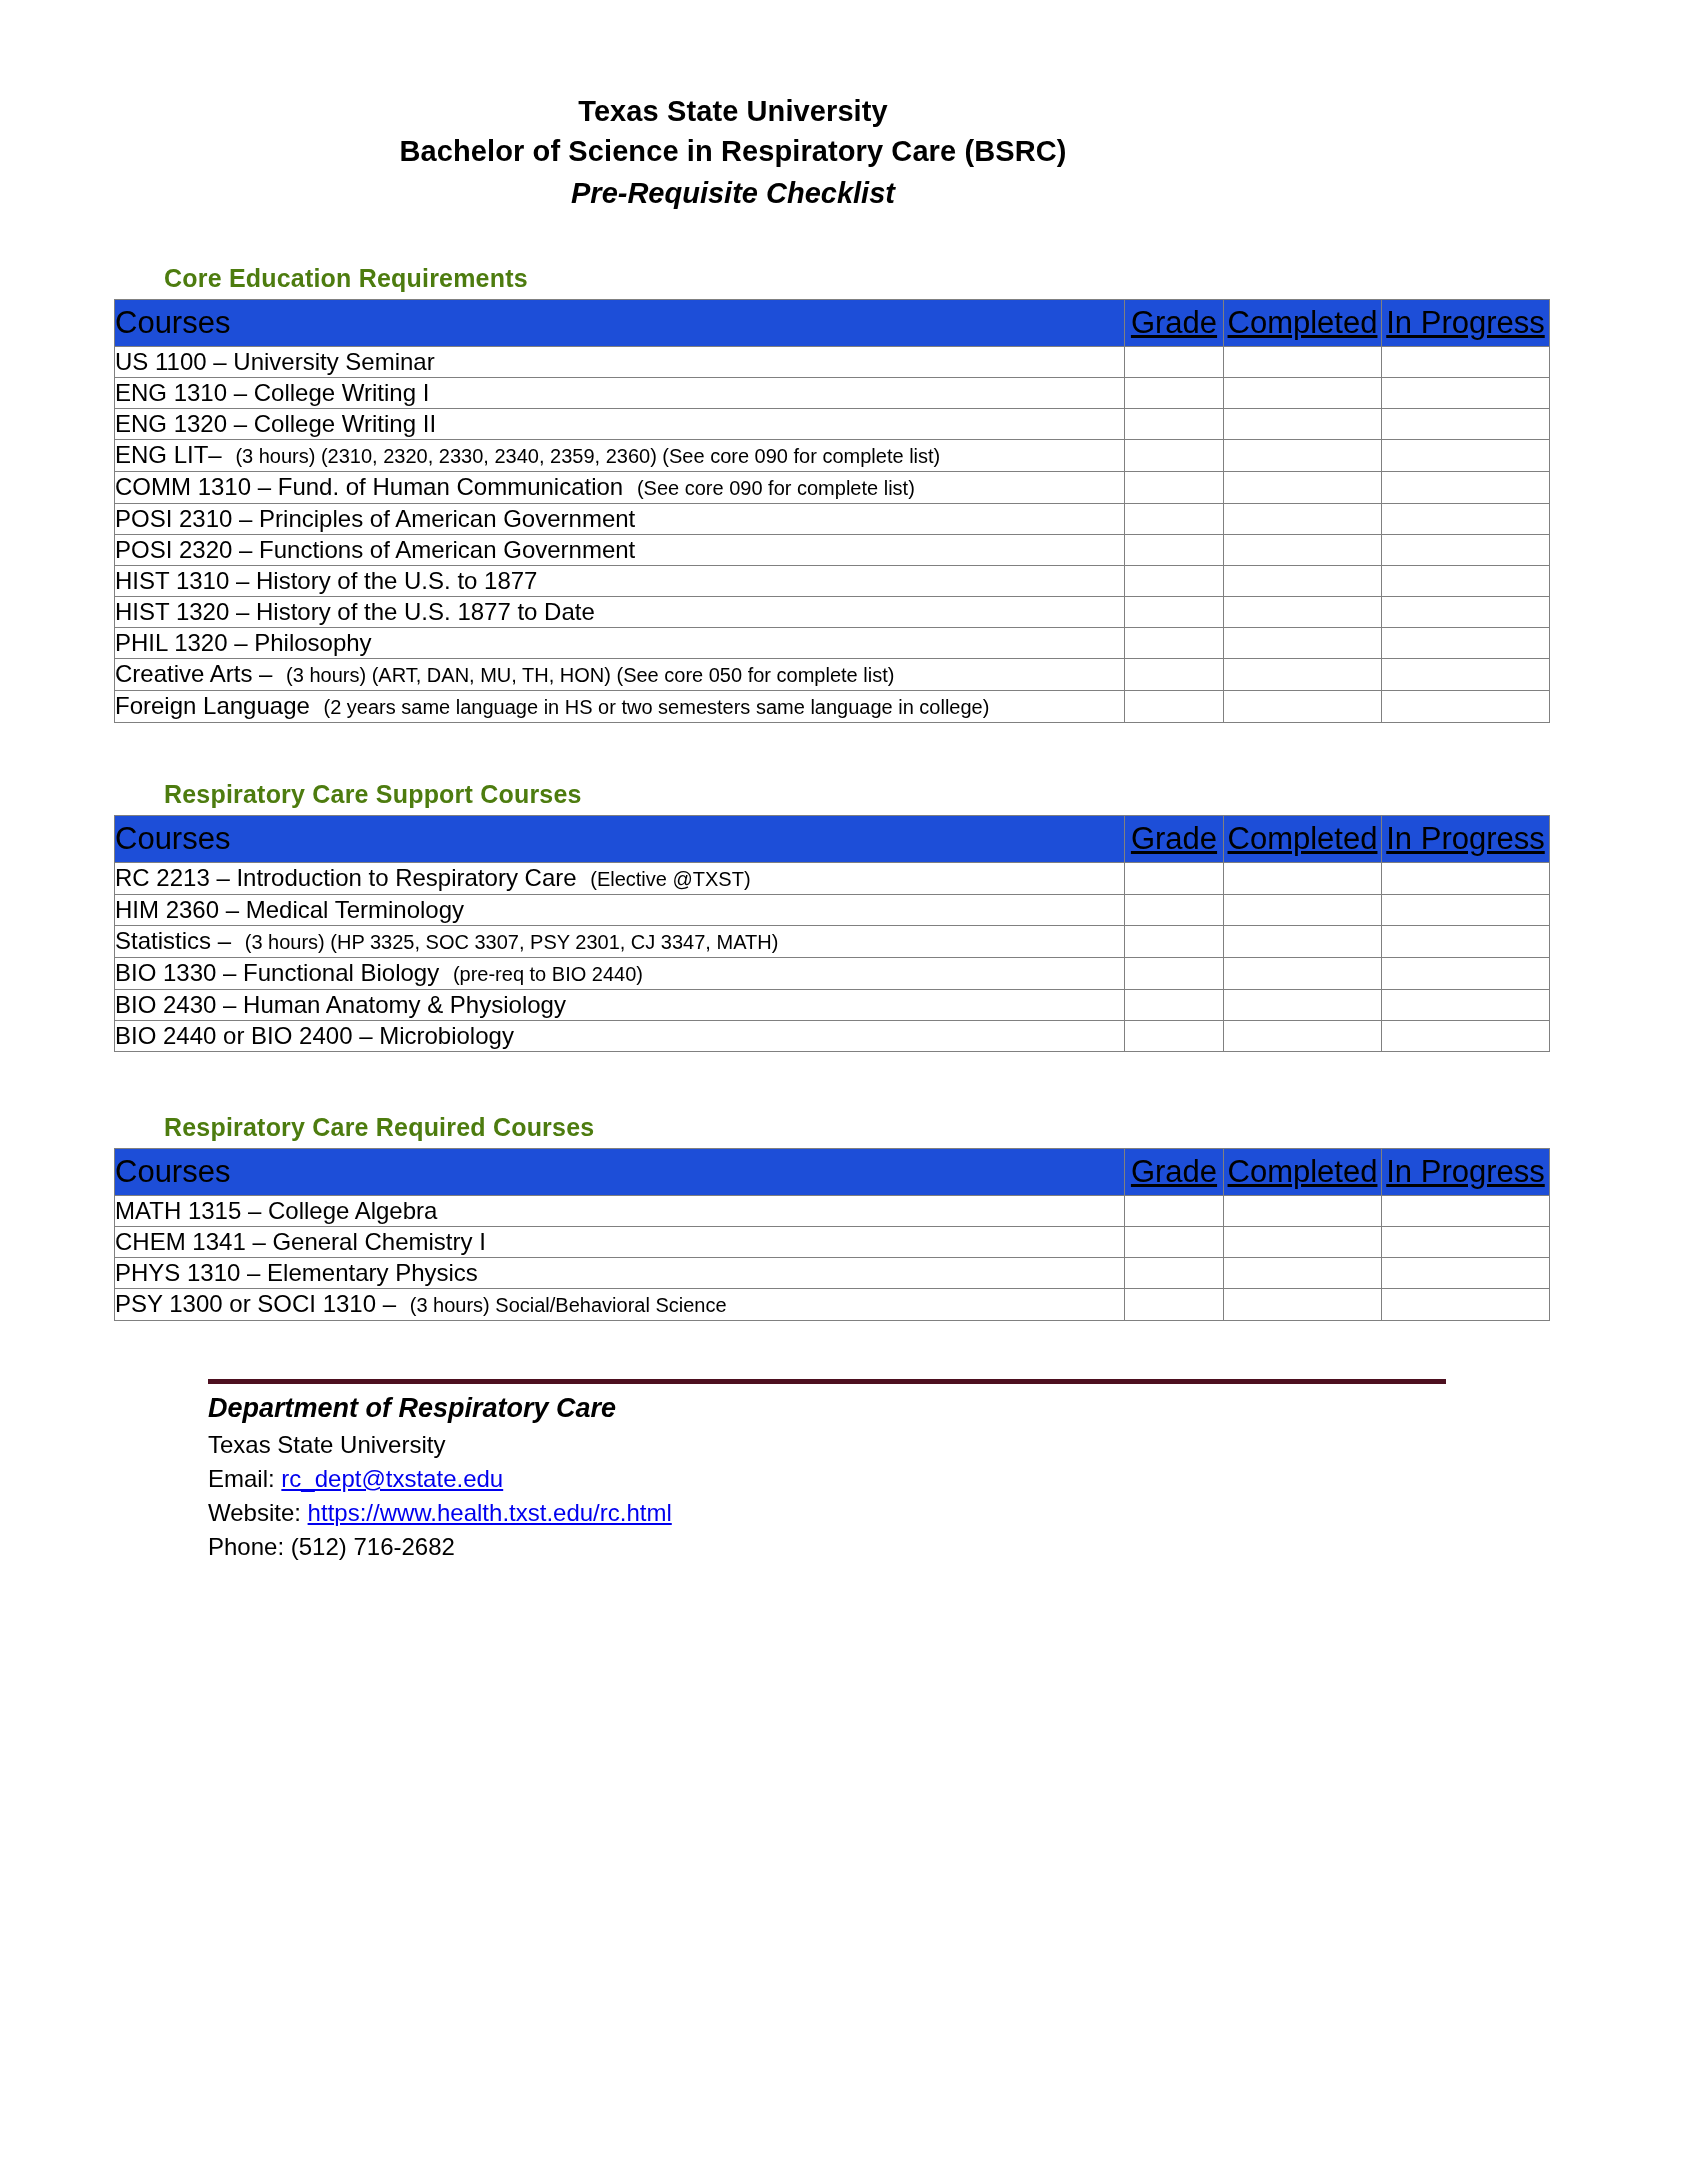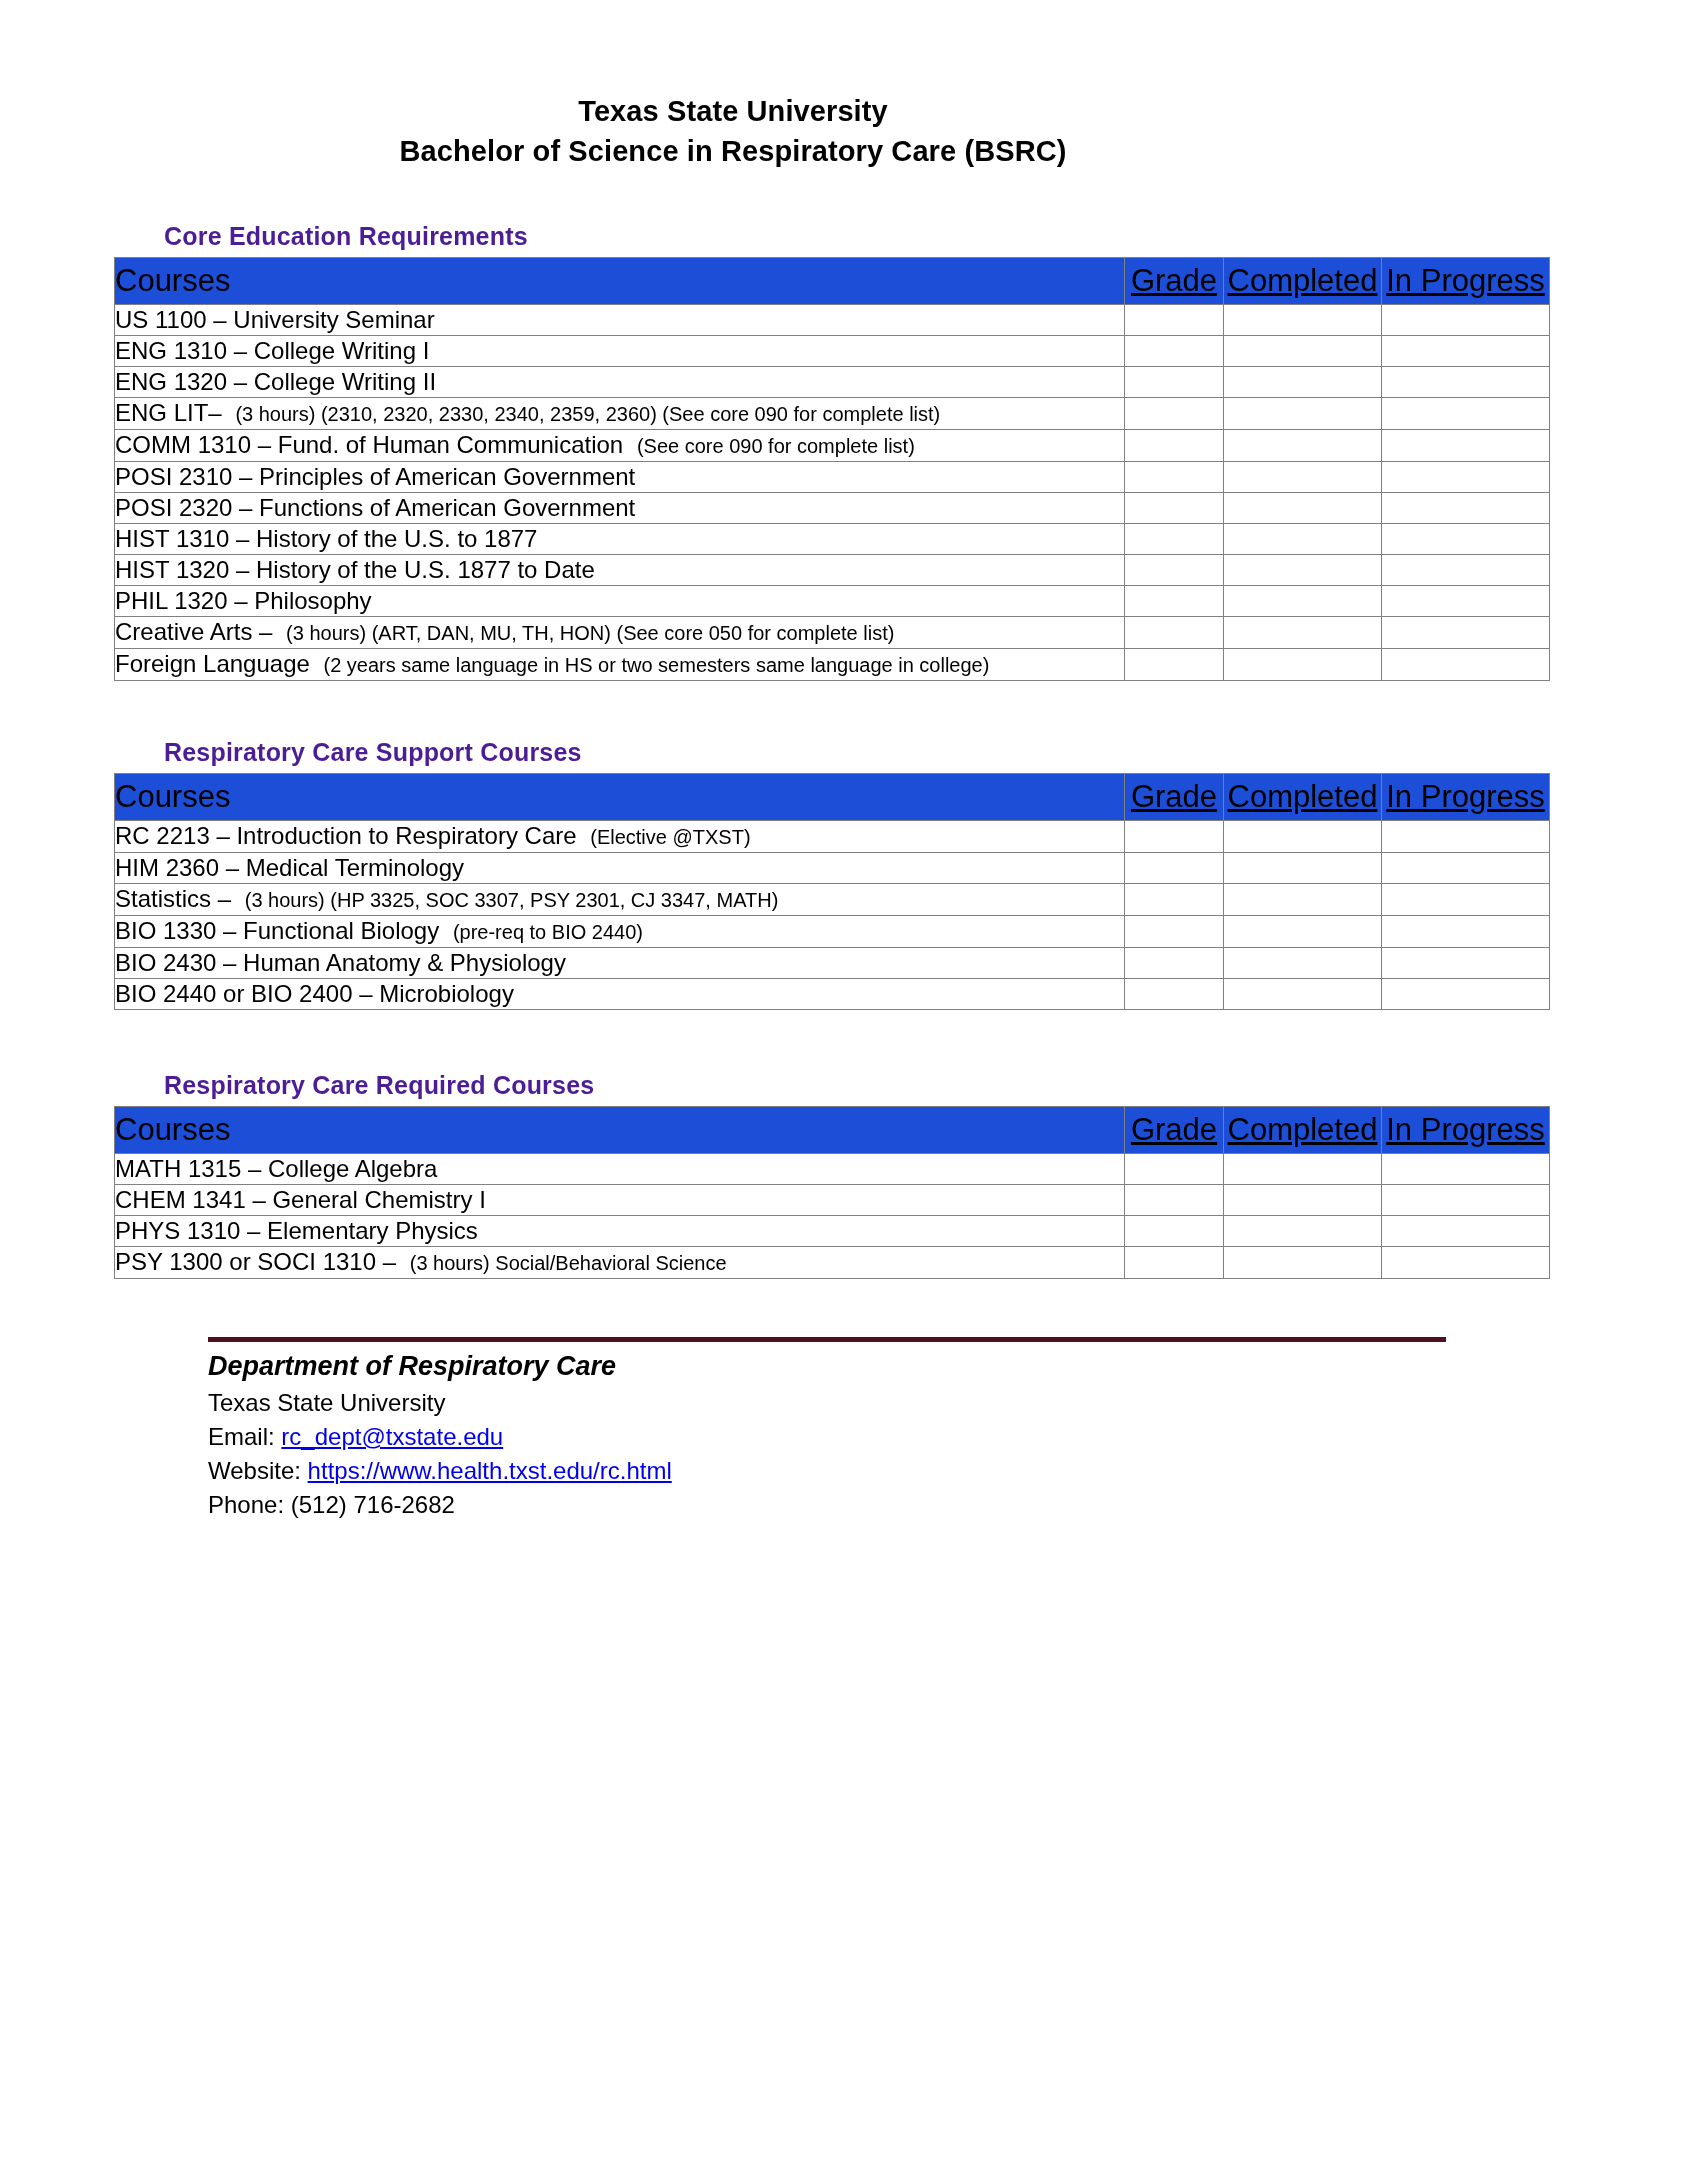--- a/index.html
+++ b/index.html
@@ -42,21 +42,21 @@
     line-height: 40px;
     margin-top: 2px;
   }
 
   
   .section {
     margin-left: 114px;
     margin-right: 119px;
   }
   .section-heading {
-    color: #4c1d95;
+    color: #4d7c0f;
     font-size: 25px;
     font-weight: bold;
     margin-left: 50px;
     margin-bottom: 6px;
     letter-spacing: 0.2px;
   }
 
   table.checklist {
     border-collapse: collapse;
     width: 1436px;
@@ -136,20 +136,21 @@
   }
 </style>
 </head>
 <body>
 
 <div class="page">
 
   <div class="title-block">
     <div class="title-line">Texas State University</div>
     <div class="title-line">Bachelor of Science in Respiratory Care (BSRC)</div>
+    <div class="title-sub">Pre-Requisite Checklist</div>
   </div>
 
   <div class="gap-top-1"></div>
 
   <div class="section">
     <div class="section-heading">Core Education Requirements</div>
     <table class="checklist">
       <colgroup>
         <col class="c-courses">
           <col class="c-grade">

